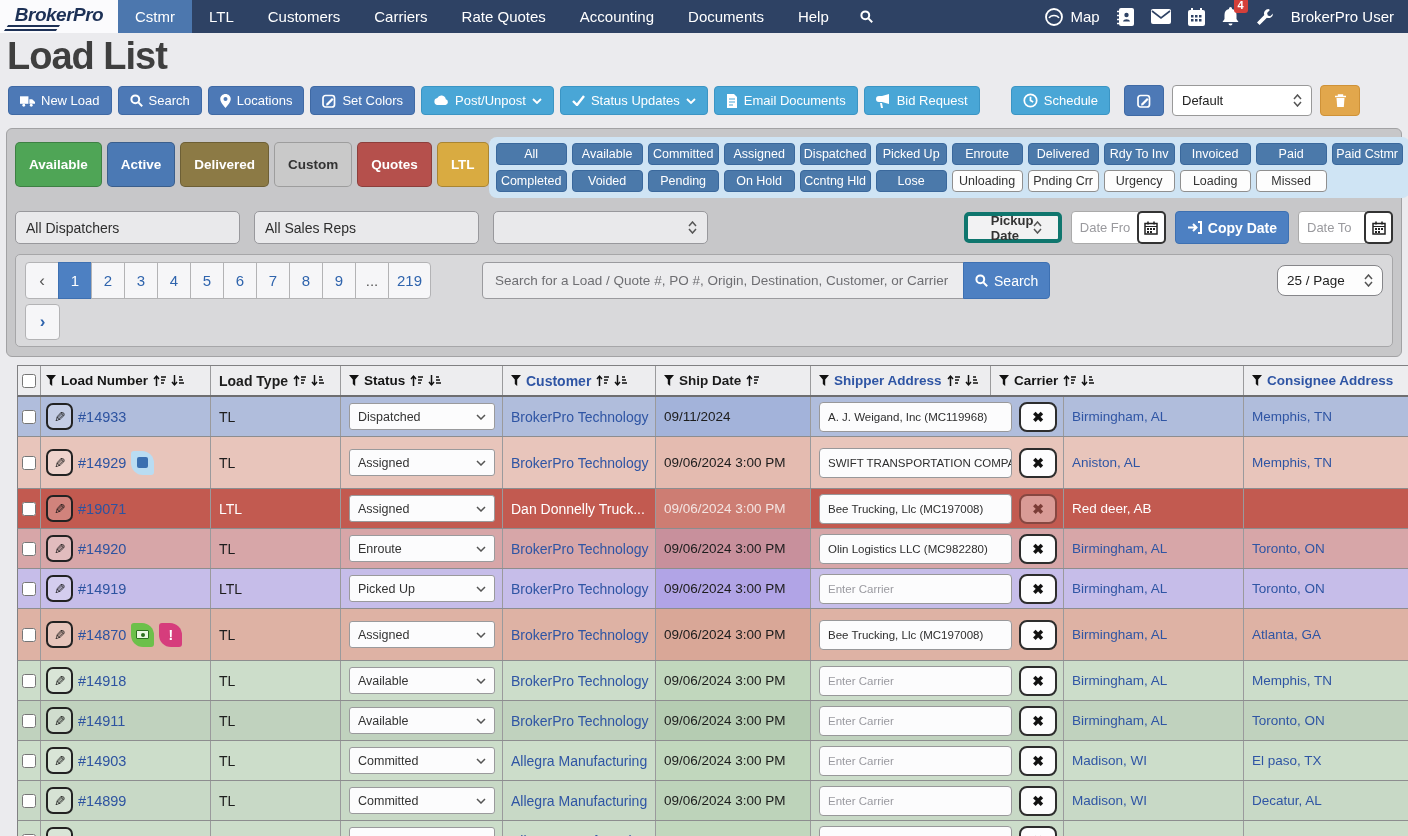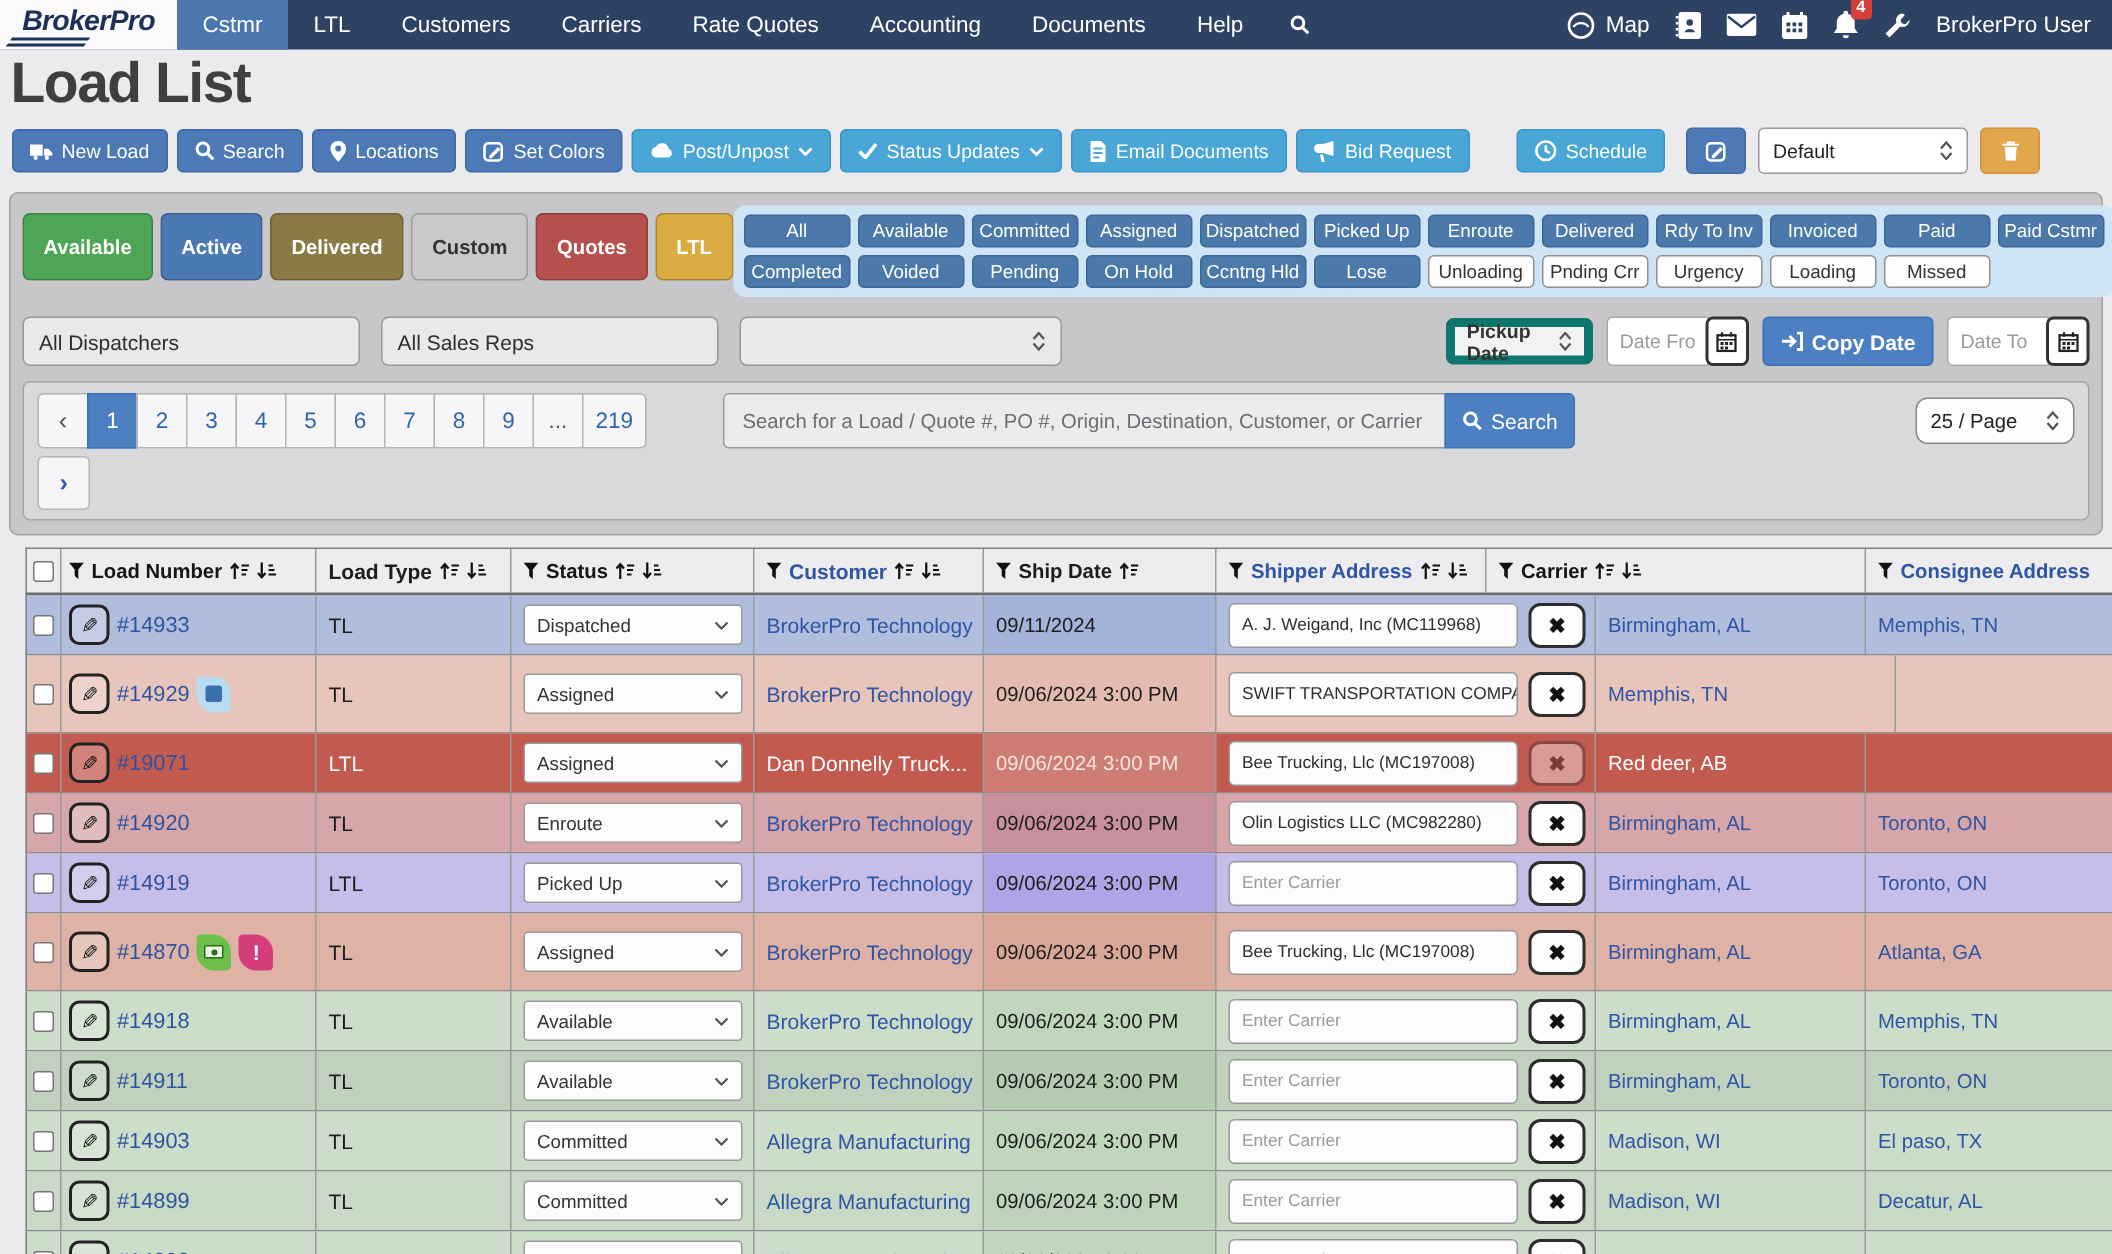--- a/index.html
+++ b/index.html
@@ -38,21 +38,21 @@
   .tabs { display:flex; gap:5px; margin-top:5px; }
   .tab { height:45px; padding:0 13px; border-radius:5px; font-weight:bold; font-size:13.5px; display:flex; align-items:center; justify-content:center; border:1px solid rgba(0,0,0,.22); cursor:pointer; white-space:nowrap; }
   .status-grid { background:#cfe4f4; border-radius:8px; padding:6px 7px; display:grid; grid-template-columns:repeat(12,71px); gap:5px; }
   .sbtn { height:22px; line-height:20px; overflow:hidden; text-align:center; font-size:12.5px; color:#fff; background:#4b79aa; border:1px solid #3a689c; border-radius:4px; cursor:pointer; padding:0 2px; white-space:normal; }
   .sbtn.white { background:#fdfdfd; border-color:#8f8f8f; color:#333; }
 
   .filter-row { display:flex; gap:14px; margin-top:13px; align-items:center; }
   .f-input { width:225px; height:33px; background:#e9e9eb; border:1px solid #98989c; border-radius:5px; font-size:14px; color:#2e2e2e; display:flex; align-items:center; padding:0 10px; }
   .f-select { width:215px; justify-content:space-between; }
   .fr-right { margin-left:auto; display:flex; align-items:center; gap:9px; }
-  .pickup { width:98px; height:31px; background:#f2f2f3; border:6px solid #0f766e; border-radius:5px; display:flex; align-items:center; justify-content:space-between; padding:0 8px; font-size:13px; font-weight:bold; color:#333; }
+  .pickup { width:98px; height:31px; background:#f2f2f3; border:4px solid #0f766e; border-radius:5px; display:flex; align-items:center; justify-content:space-between; padding:0 23px; font-size:13px; font-weight:bold; color:#333; }
   .dgroup { display:flex; }
   .dinput { width:68px; height:33px; background:#fff; border:1px solid #aaa; border-radius:4px 0 0 4px; font-size:13px; color:#444; padding:0 8px; }
   .dinput::placeholder { color:#9a9a9e; }
   .calbtn { width:29px; height:33px; background:#fff; border:2px solid #333; border-radius:5px; display:flex; align-items:center; justify-content:center; margin-left:-2px; cursor:pointer; }
   .copy-btn { height:33px; font-size:14px; font-weight:bold; }
 
   .pagination-strip { margin-top:10px; background:#d9d9db; border:1px solid #a6a6a8; border-radius:5px; padding:7px 9px 6px; }
   .pag-row { display:flex; align-items:center; }
   .pager { display:flex; }
   .page-btn { min-width:34px; height:37px; background:#f6f6f8; border:1px solid #b3b3b5; margin-right:-1px; color:#2f64ad; font-size:15px; display:flex; align-items:center; justify-content:center; padding:0 8px; cursor:pointer; }
@@ -699,20 +699,21 @@
               </svg>
             </span>
           </span>
         </div>
         <div class="cell c-cust">BrokerPro Technology</div>
         <div class="cell c-date" style="background: rgb(228, 187, 176);">09/06/2024 3:00 PM</div>
         <div class="cell c-carrier">
           <span class="carrier-box">SWIFT TRANSPORTATION COMPANY</span>
           <span class="x-btn">✖</span>
         </div>
+        <div class="cell c-ship">Aniston, AL</div>
         <div class="cell c-cons">Memphis, TN</div>
       </div>
       <div class="trow light-text" style="background: rgb(194, 90, 80); height: 40px;">
         <div class="cell c-check">
           <input type="checkbox" style="">
         </div>
         <div class="cell c-load">
           <span class="edit-box">
             <span>✎</span>
           </span>

